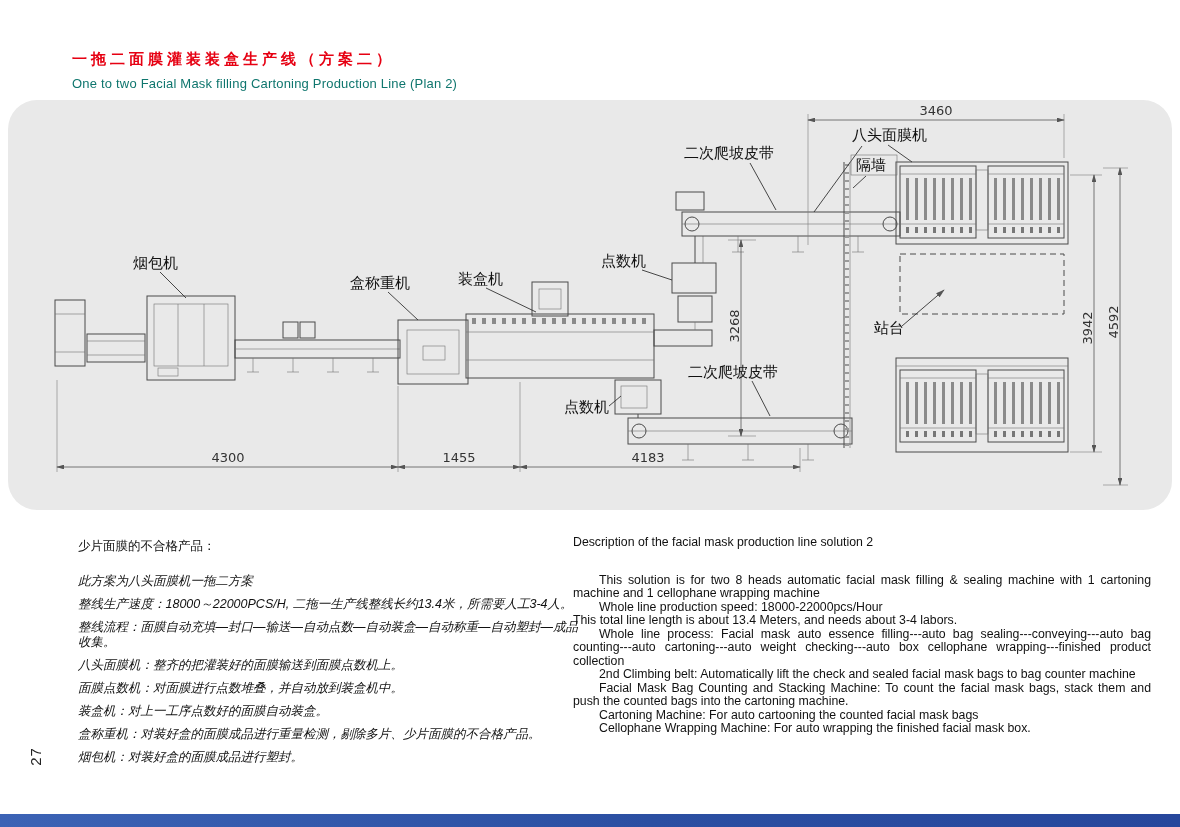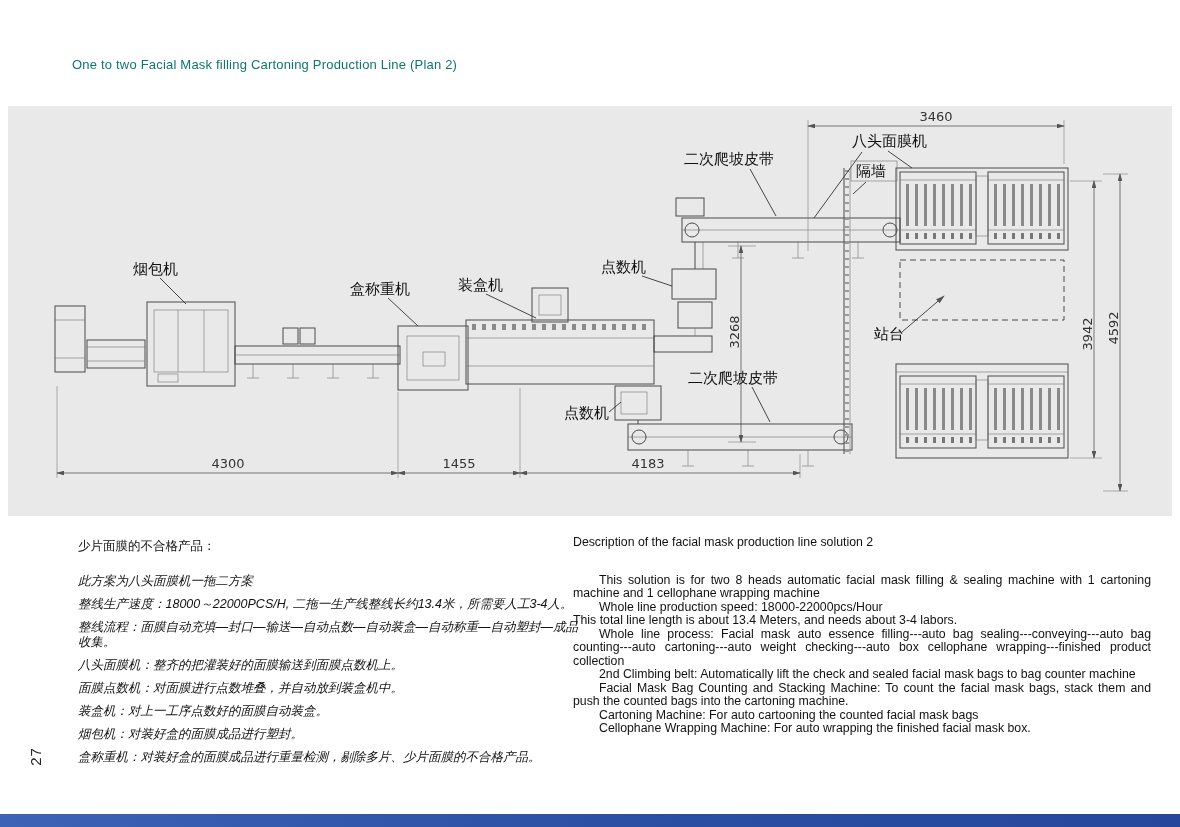--- a/index.html
+++ b/index.html
@@ -5,21 +5,21 @@
   * { margin:0; padding:0; box-sizing:border-box; }
   html,body { width:1180px; height:827px; }
   body {
     position:relative; background:#ffffff; overflow:hidden;
     font-family:"Liberation Sans","DejaVu Sans",sans-serif; color:#1a1a1a;
   }
   .header { position:absolute; left:72px; top:50px; }
   .title-zh { color:#e60012; font-size:15px; font-weight:bold; letter-spacing:4px; }
   .title-en { color:#0f766e; font-size:13px; margin-top:7px; letter-spacing:0.2px; }
 
-  .diagram { position:absolute; left:8px; top:106px; width:1164px; height:410px; background:#e9e9e9; }
+  .diagram { position:absolute; left:8px; top:100px; width:1164px; height:410px; background:#e9e9e9;border-radius:29px; }
 
   
   .ln   { fill:none; stroke:#4a4a4a; stroke-width:1; }
   .thin { fill:none; stroke:#737373; stroke-width:0.6; }
   .dim  { fill:none; stroke:#555555; stroke-width:0.8; }
   .ext  { fill:none; stroke:#7d7d7d; stroke-width:0.6; }
   .lead { fill:none; stroke:#333333; stroke-width:0.9; }
   .dash { stroke-dasharray:6 4; }
   .dimtxt { font-size:13px; fill:#333; font-family:"DejaVu Sans",sans-serif; }
   .lbl    { font-size:15px; fill:#111; }
@@ -34,20 +34,21 @@
   .desc-en p.ind { text-indent:26px; }
 
   .page-num { position:absolute; left:26px; top:748px; transform:rotate(-90deg); font-size:15px; color:#222; letter-spacing:1px; }
   .footer-bar { position:absolute; left:0; bottom:0; width:1180px; height:13px;
     background:linear-gradient(90deg,#3c63b5 0%,#2b4fa2 55%,#27479c 100%); }
 </style>
 </head>
 <body>
 
 <div class="header">
+  <div class="title-zh">一拖二面膜灌装装盒生产线（方案二）</div>
   <div class="title-en">One to two Facial Mask filling Cartoning Production Line (Plan 2)</div>
 </div>
 
 <div class="diagram">
 <svg width="1164" height="410" viewBox="0 0 1164 410">
   <defs>
     <marker id="arr" viewBox="0 0 10 6" markerWidth="10" markerHeight="6" refX="9" refY="3" orient="auto-start-reverse">
       <path d="M0,0 L10,3 L0,6 Z" fill="#555"></path>
     </marker>
     <g id="rack">
@@ -246,22 +247,22 @@
 </div>
 
 <div class="desc-zh">
   <div class="zh-head">少片面膜的不合格产品：</div>
   <p>此方案为八头面膜机一拖二方案</p>
   <p>整线生产速度：18000～22000PCS/H, 二拖一生产线整线长约13.4米，所需要人工3-4人。</p>
   <p>整线流程：面膜自动充填—封口—输送—自动点数—自动装盒—自动称重—自动塑封—成品收集。</p>
   <p>八头面膜机：整齐的把灌装好的面膜输送到面膜点数机上。</p>
   <p>面膜点数机：对面膜进行点数堆叠，并自动放到装盒机中。</p>
   <p>装盒机：对上一工序点数好的面膜自动装盒。</p>
+  <p>盒称重机：对装好盒的面膜成品进行重量检测，剔除多片、少片面膜的不合格产品。</p>
   <p>烟包机：对装好盒的面膜成品进行塑封。</p>
-  <p>盒称重机：对装好盒的面膜成品进行重量检测，剔除多片、少片面膜的不合格产品。</p>
 </div>
 
 <div class="desc-en">
   <div class="en-head">Description of the facial mask production line solution 2</div>
   <p class="ind">This solution is for two 8 heads automatic facial mask filling &amp; sealing machine with 1 cartoning machine and 1 cellophane wrapping machine</p>
   <p class="ind">Whole line production speed: 18000-22000pcs/Hour</p>
   <p>This total line length is about 13.4 Meters, and needs about 3-4 labors.</p>
   <p class="ind">Whole line process: Facial mask auto essence filling---auto bag sealing---conveying---auto bag counting---auto cartoning---auto weight checking---auto box cellophane wrapping---finished product collection</p>
   <p class="ind">2nd Climbing belt: Automatically lift the check and sealed facial mask bags to bag counter machine</p>
   <p class="ind">Facial Mask Bag Counting and Stacking Machine: To count the facial mask bags, stack them and push the counted bags into the cartoning machine.</p>

